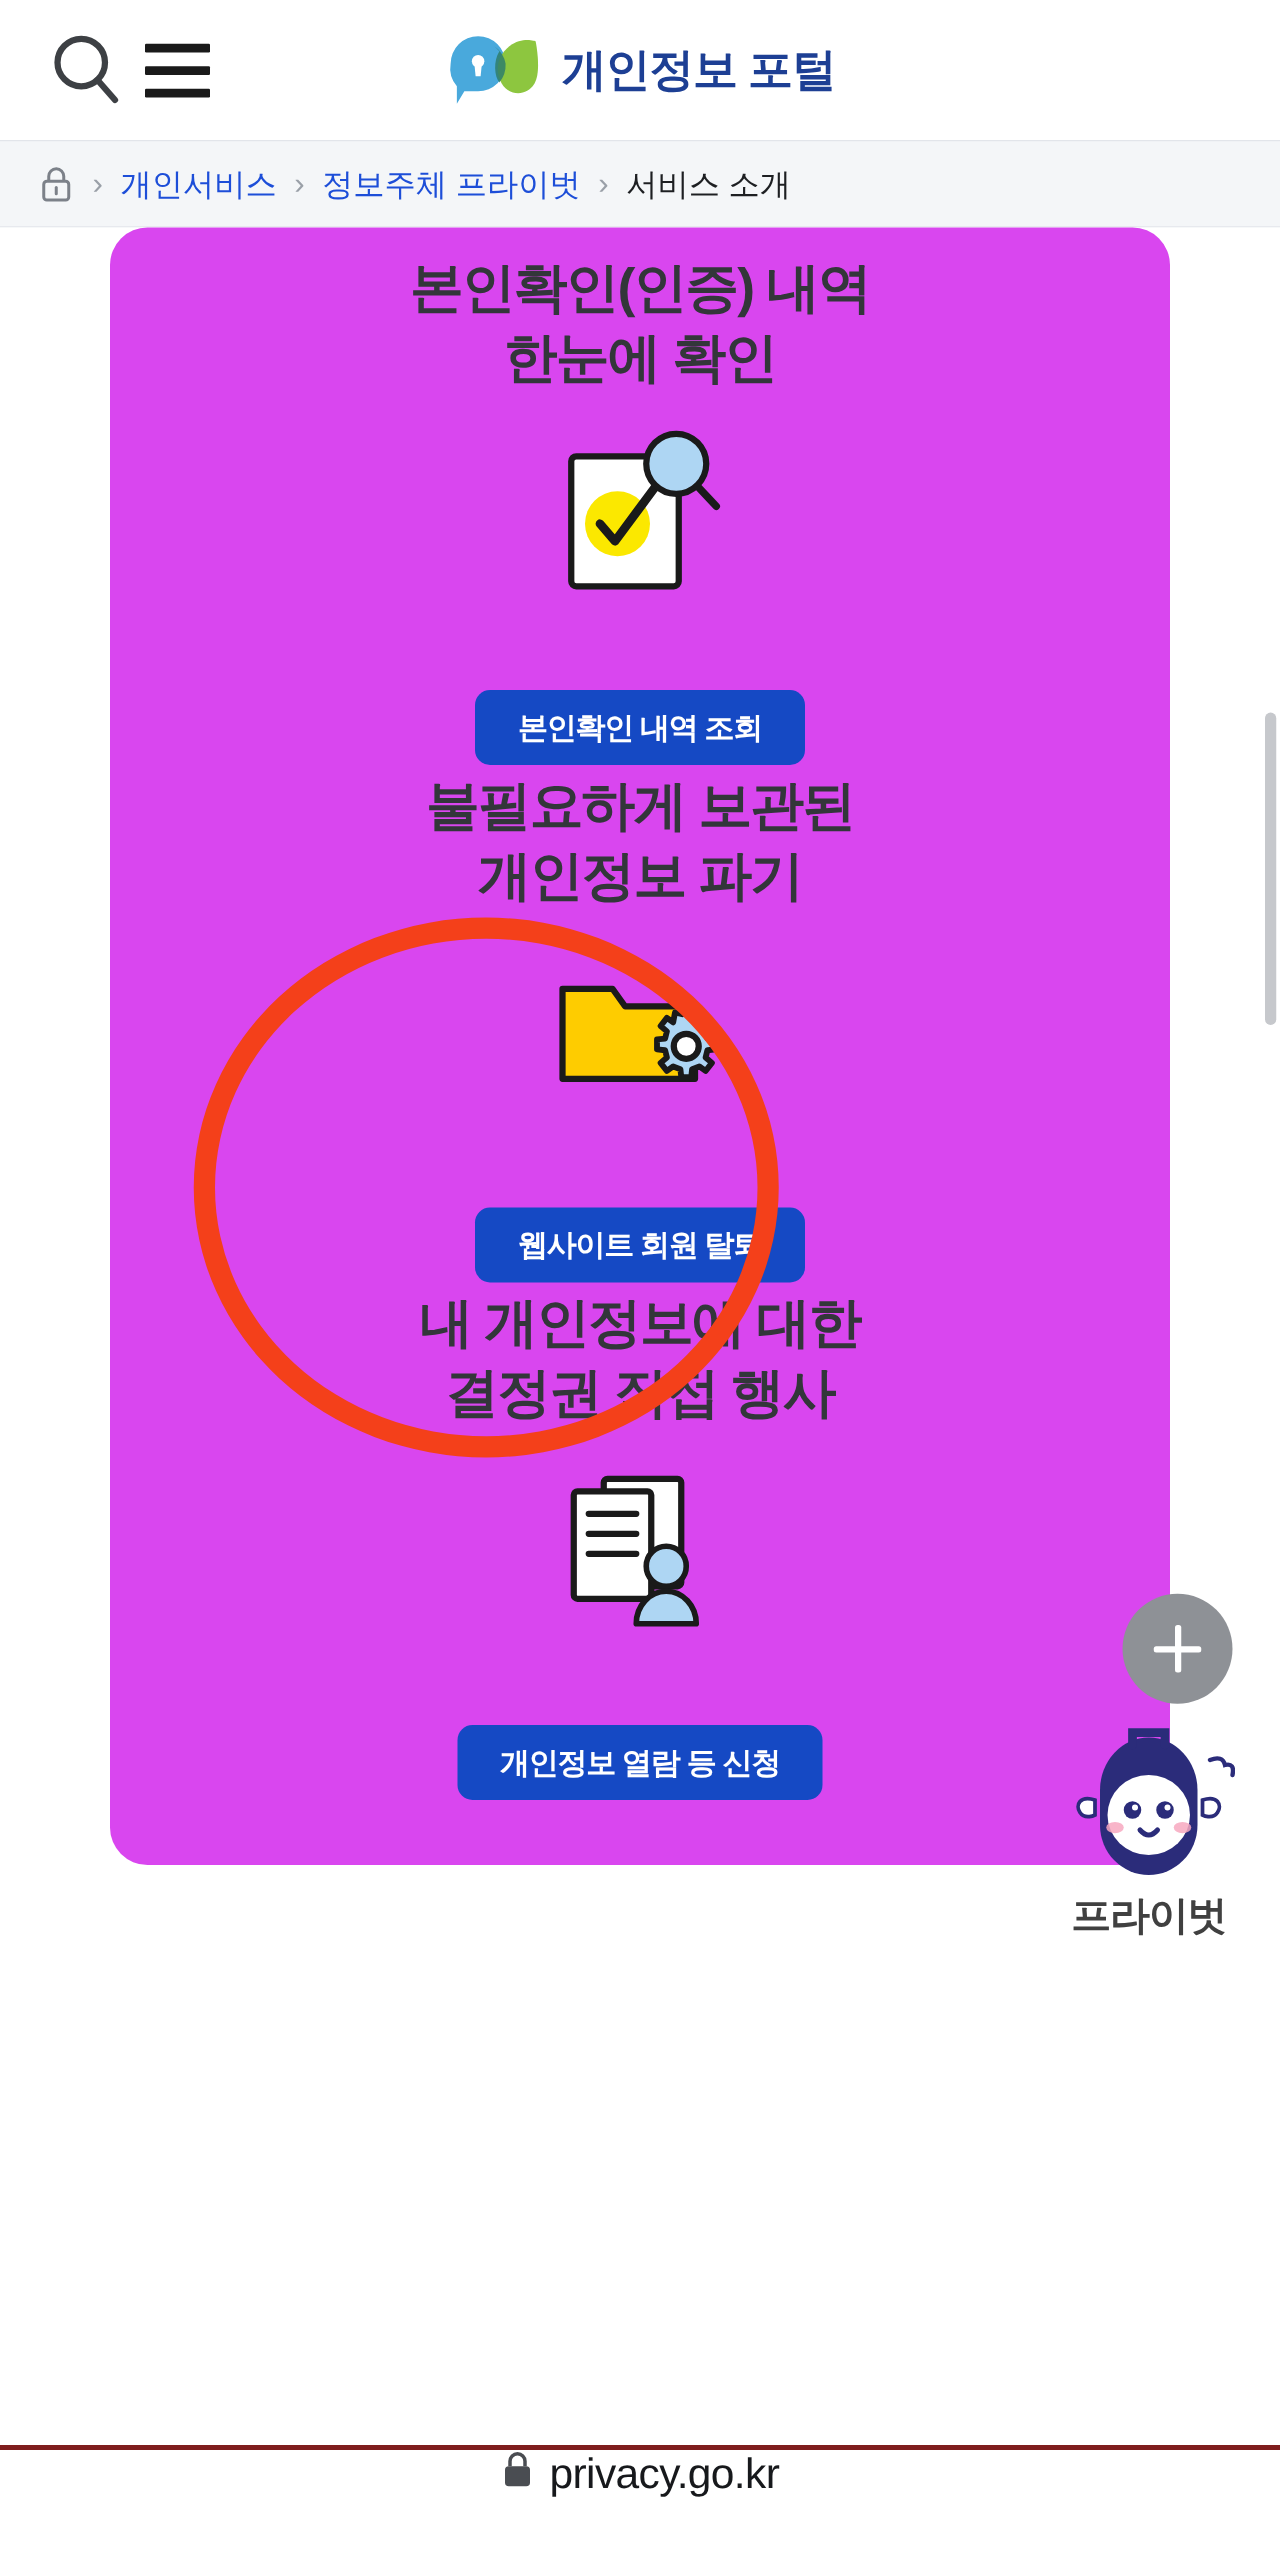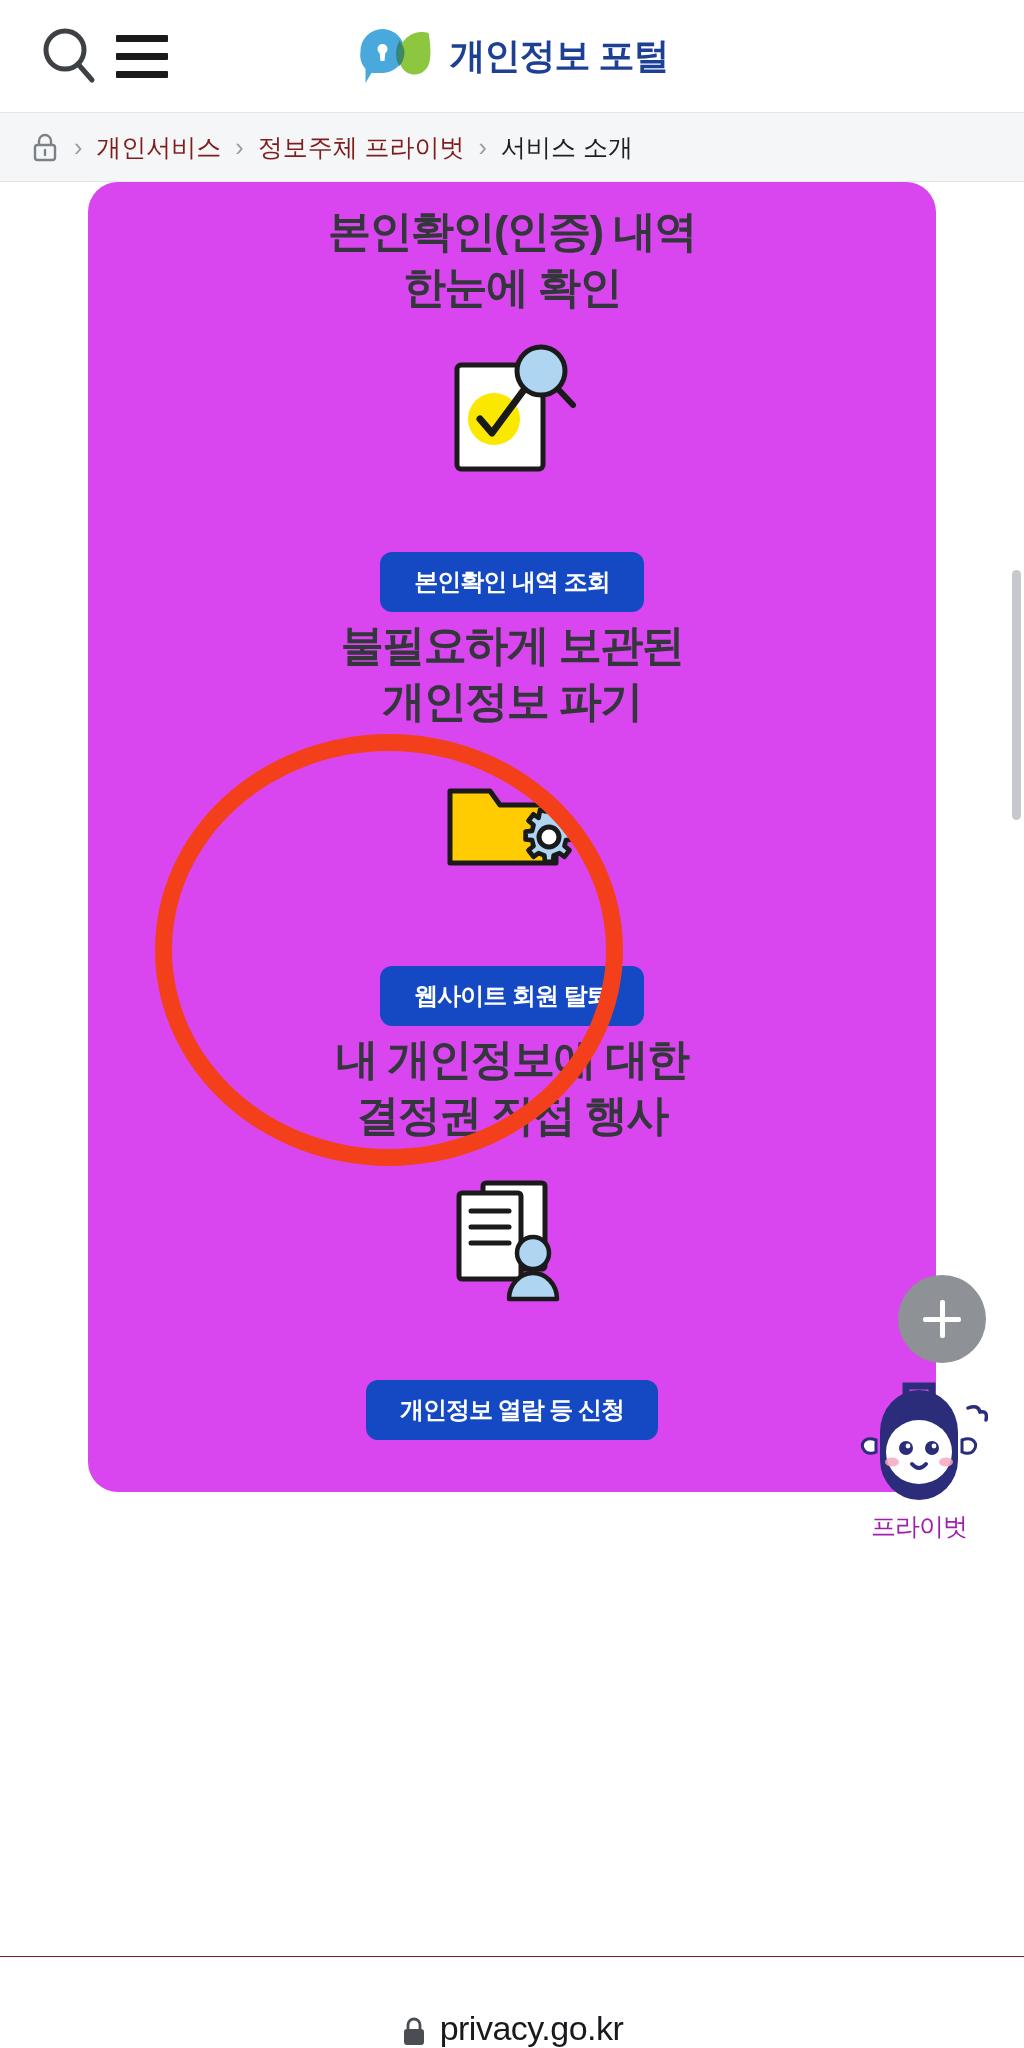--- a/index.html
+++ b/index.html
@@ -36,21 +36,21 @@
     height:70px;
     background:#f4f6f8;
     border-top:1px solid #e2e5ea;
     border-bottom:1px solid #e2e5ea;
     display:flex; align-items:center;
     padding:0 30px;
     gap:14px;
   }
   .bc-home { width:30px; height:32px; display:flex; align-items:center; justify-content:center; }
   .bc-sep { color:#9aa0a8; font-size:25px; font-weight:300; line-height:1; }
-  .bc-item { font-size:25px; color:#7f1d1d; white-space:nowrap; }
+  .bc-item { font-size:25px; color:#1d4ed8; white-space:nowrap; }
   .bc-item.current { color:#1d1f22; font-weight:400; }
 
   
   .page {
     position:relative;
     height:1772px;
     background:#ffffff;
     padding:0 30px;
   }
   .card {
@@ -119,42 +119,42 @@
   
   .mascot {
     position:absolute;
     right:30px; top:1192px;
     width:150px;
     text-align:center;
     z-index:50; cursor:pointer;
   }
   .mascot-name {
     margin-top:4px;
-    font-size:25px; font-weight:normal; color:#a21caf; letter-spacing:-1px;
+    font-size:32px; font-weight:bold; color:#404040; letter-spacing:-1px;
   }
 
   
   .scrollbar-track {
     position:absolute; right:0; top:180px;
     width:9px; height:1868px; background:transparent;
   }
   .scrollbar-thumb {
     position:absolute; right:3px; top:390px;
     width:9px; height:250px;
     background:#c6c8cc; border-radius:5px;
     cursor:pointer;
   }
 
   
   .urlbar {
     position:absolute; left:0; right:0; bottom:0;
     height:92px;
     background:#ffffff;
-    border-top:1px solid #7f1d1d;
-    display:flex; align-items:flex-end; justify-content:center; gap:13px;
+    border-top:4px solid #7f1d1d;
+    display:flex; align-items:flex-start; justify-content:center; gap:13px;
   }
   .urlbar .lock { display:flex; align-items:center; }
   .url-text { font-size:34px; color:#17191c; letter-spacing:-0.5px; }
 </style>
 </head>
 <body>
 
 <div class="header">
 
   <div class="hdr-search">

